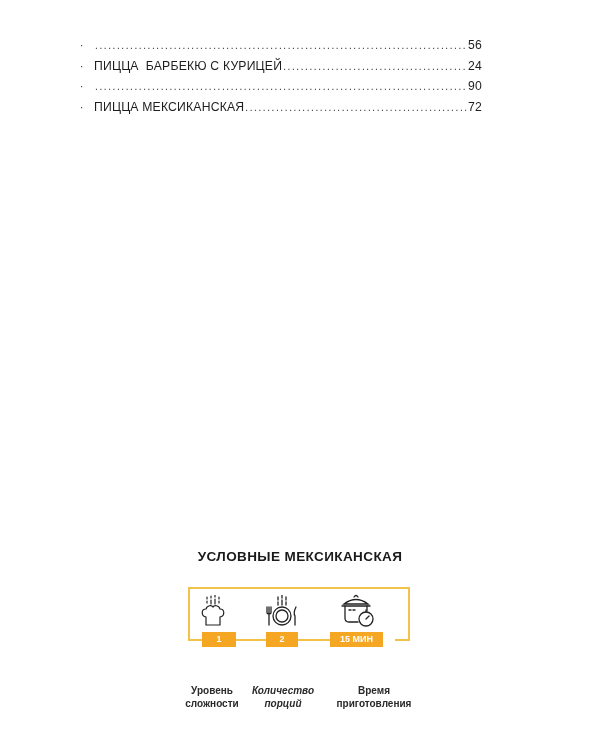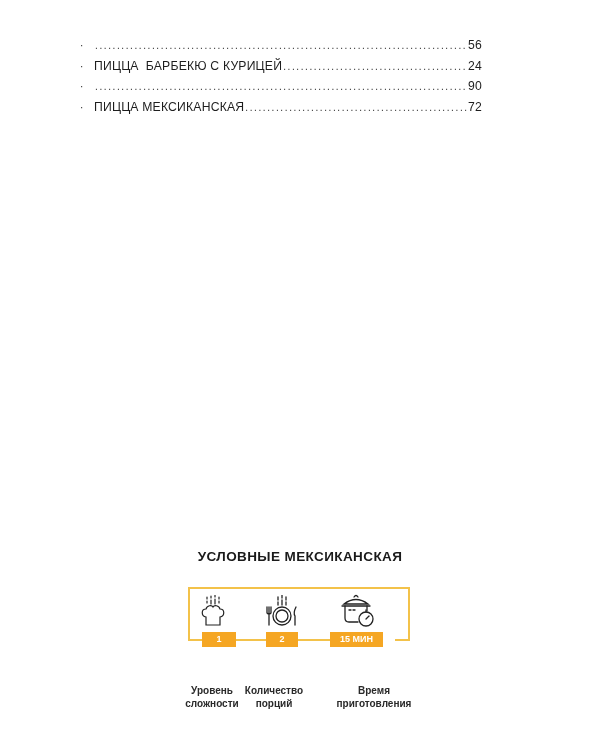--- a/index.html
+++ b/index.html
@@ -121,20 +121,20 @@
     <line x1="26" y1="18" x2="26" y2="20"></line>
     <line x1="26" y1="27" x2="29" y2="24"></line>
   </g>
 </svg>
 <div class="badge" style="left:330px;width:53px;">15 МИН</div>
 
 <div class="caption" style="left:180px;width:64px;">
   <div>Уровень</div>
   <div>сложности</div>
 </div>
-<div class="caption" style="left:239px;width:70px;">
+<div class="caption" style="left:248px;width:70px;font-style:italic;">
   <div>Количество</div>
   <div>порций</div>
 </div>
 <div class="caption" style="left:332px;width:84px;">
   <div>Время</div>
   <div>приготовления</div>
 </div>
 
 </body></html>

